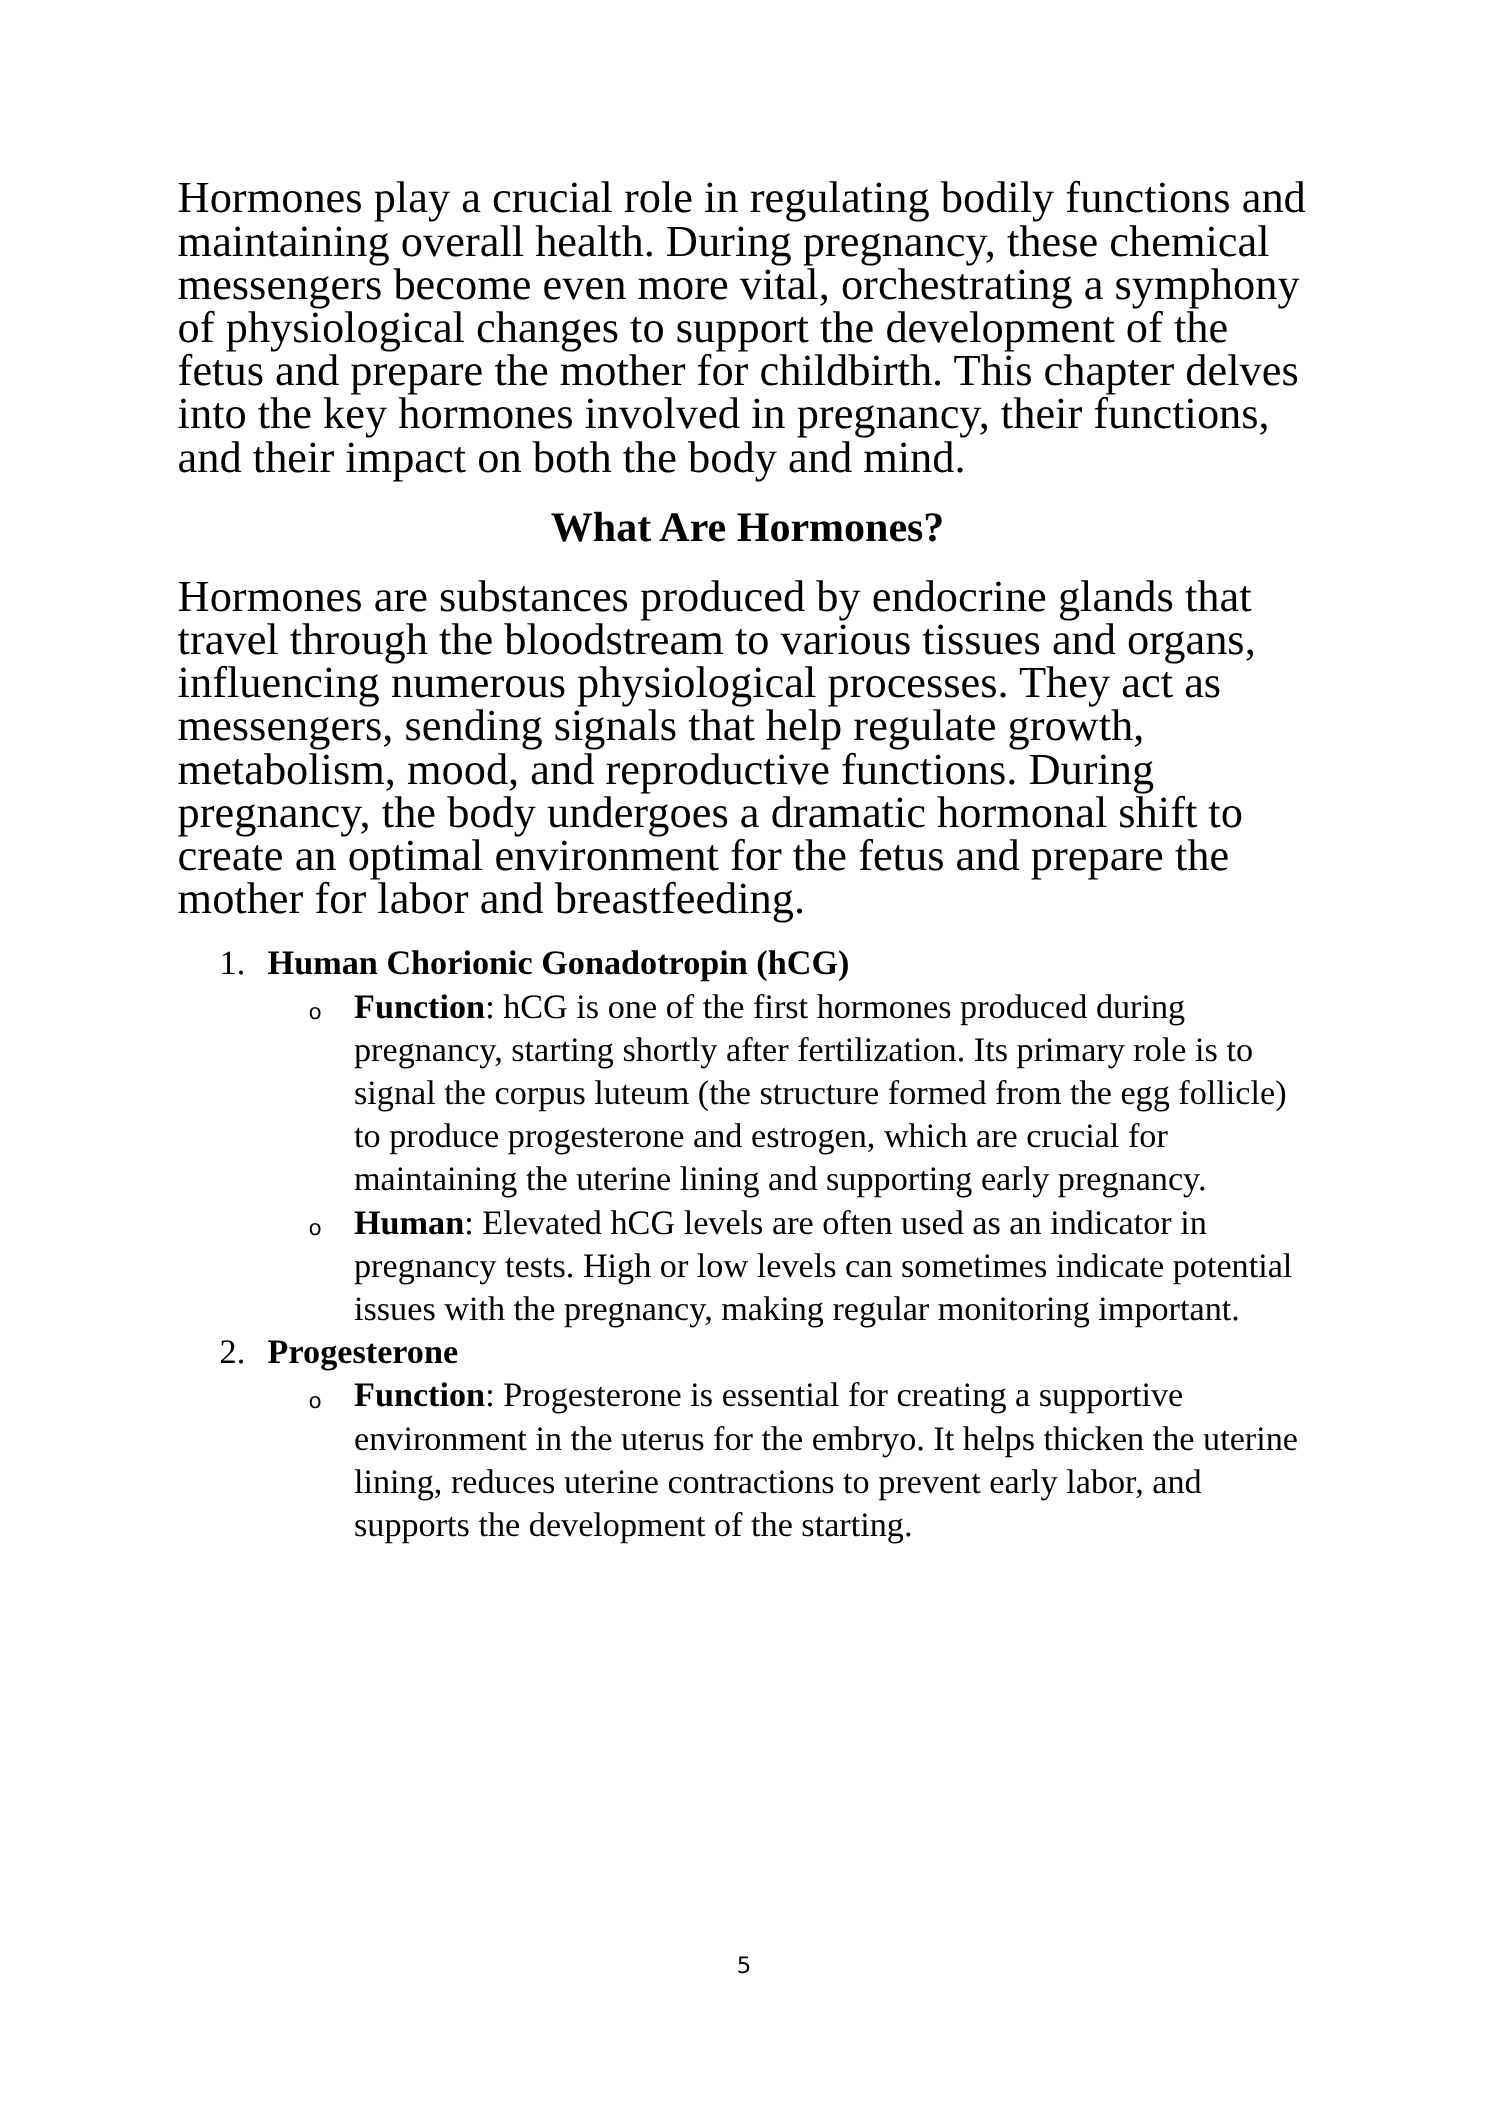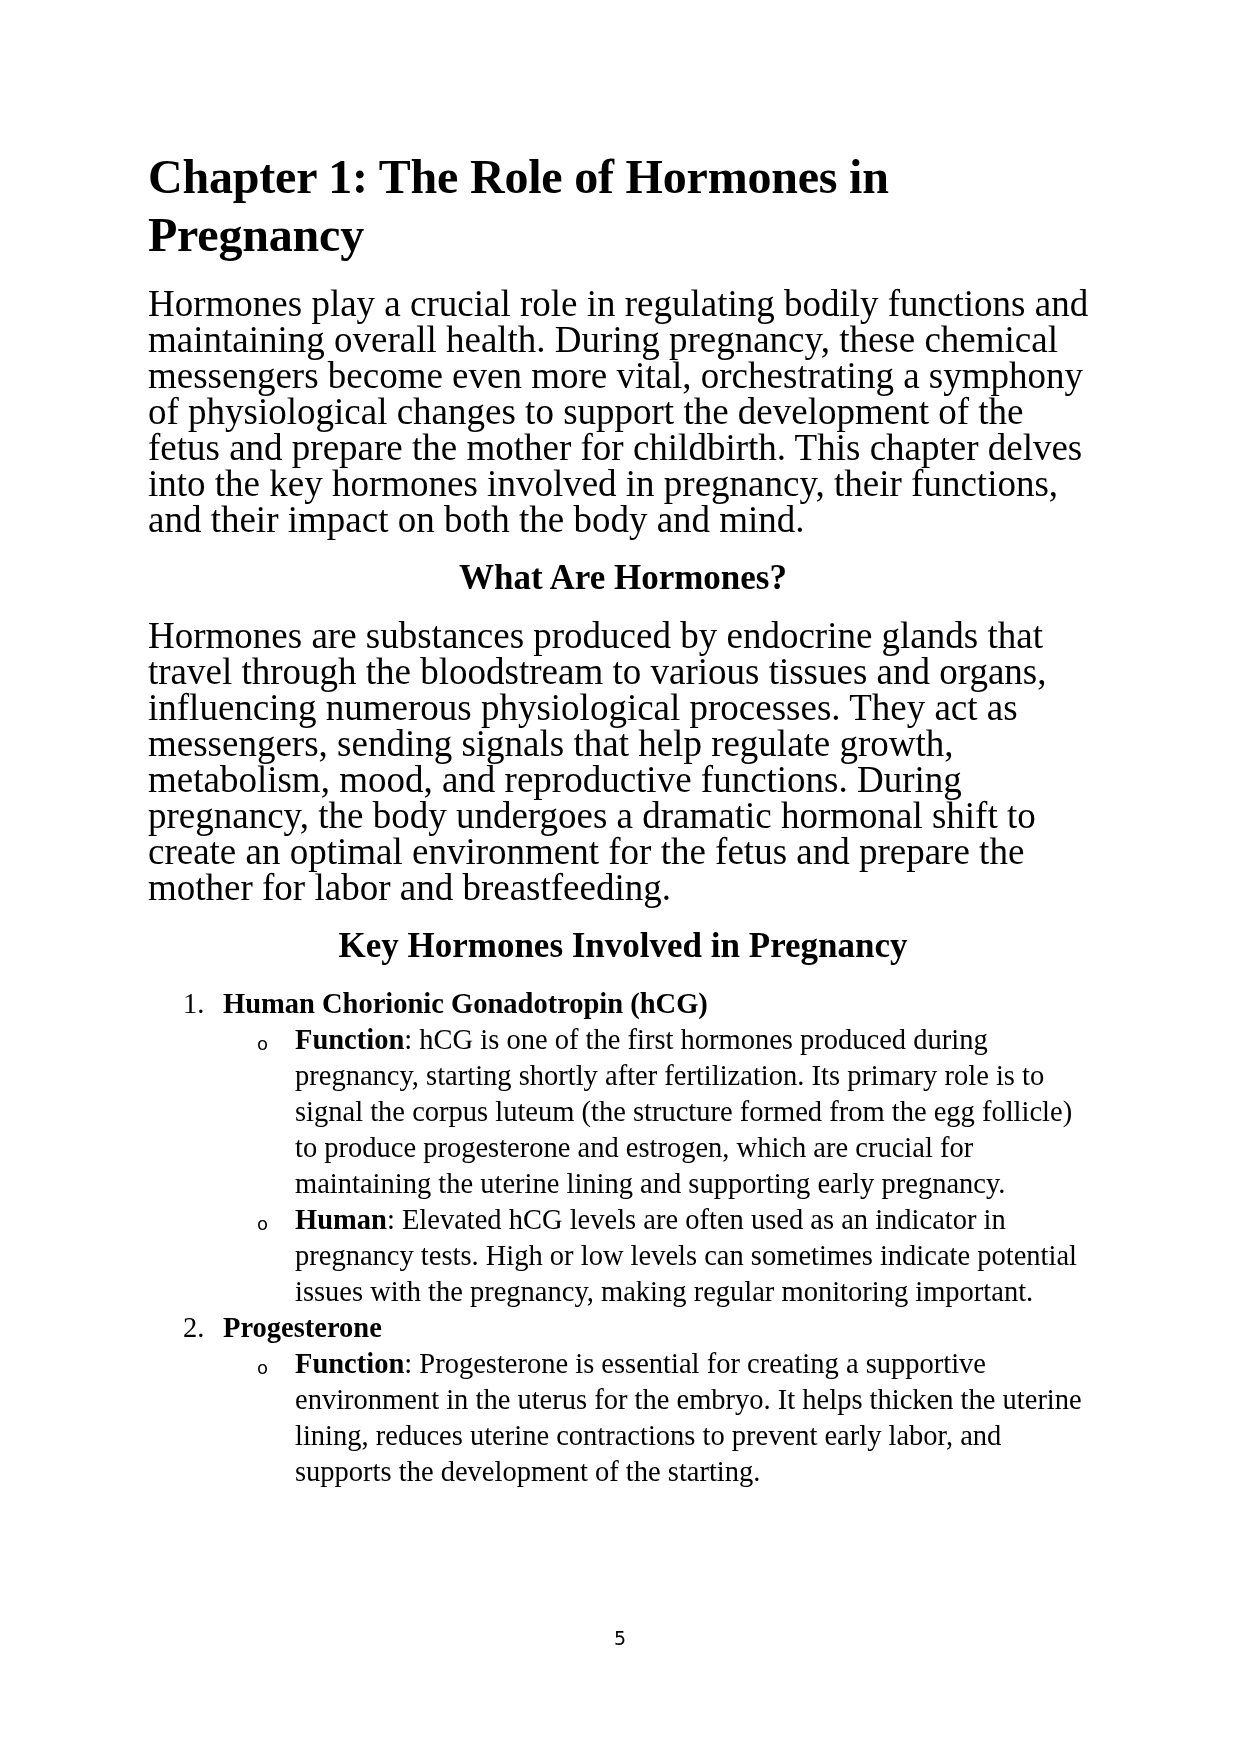--- a/index.html
+++ b/index.html
@@ -17,27 +17,25 @@
   ul.sub > li { position:relative; padding-left:0; margin-left:0; }
   .bullet { position:absolute; left:-38px; top:4px; font-size:18px; font-family:"DejaVu Sans", sans-serif; }
   .term { font-weight:bold; }
   .page-number { position:absolute; top:1627px; left:0; width:1240px; text-align:center;
                  font-family:"DejaVu Sans", sans-serif; font-size:19px; }
 </style>
 </head>
 <body>
 
 <div class="page">
-  <h1>Chapter 1: The Role of Hormones in Pregnancy</h1>
   <p>Hormones play a crucial role in regulating bodily functions and maintaining overall health. During pregnancy, these chemical messengers become even more vital, orchestrating a symphony of physiological changes to support the development of the fetus and prepare the mother for childbirth. This chapter delves into the key hormones involved in pregnancy, their functions, and their impact on both the body and mind.</p>
 
   <h2>What Are Hormones?</h2>
   <p>Hormones are substances produced by endocrine glands that travel through the bloodstream to various tissues and organs, influencing numerous physiological processes. They act as messengers, sending signals that help regulate growth, metabolism, mood, and reproductive functions. During pregnancy, the body undergoes a dramatic hormonal shift to create an optimal environment for the fetus and prepare the mother for labor and breastfeeding.</p>
 
-  <h2>Key Hormones Involved in Pregnancy</h2>
 
   <ol class="hormones">
     <li>
       <span class="num">1.</span>
       <span class="hname">Human Chorionic Gonadotropin (hCG)</span>
       <ul class="sub" style="margin-left:72px;">
         <li>
           <span class="bullet">o</span>
           <span class="term">Function</span><span>: hCG is one of the first hormones produced during pregnancy, starting shortly after fertilization. Its primary role is to signal the corpus luteum (the structure formed from the egg follicle) to produce progesterone and estrogen, which are crucial for maintaining the uterine lining and supporting early pregnancy.</span>
         </li>

